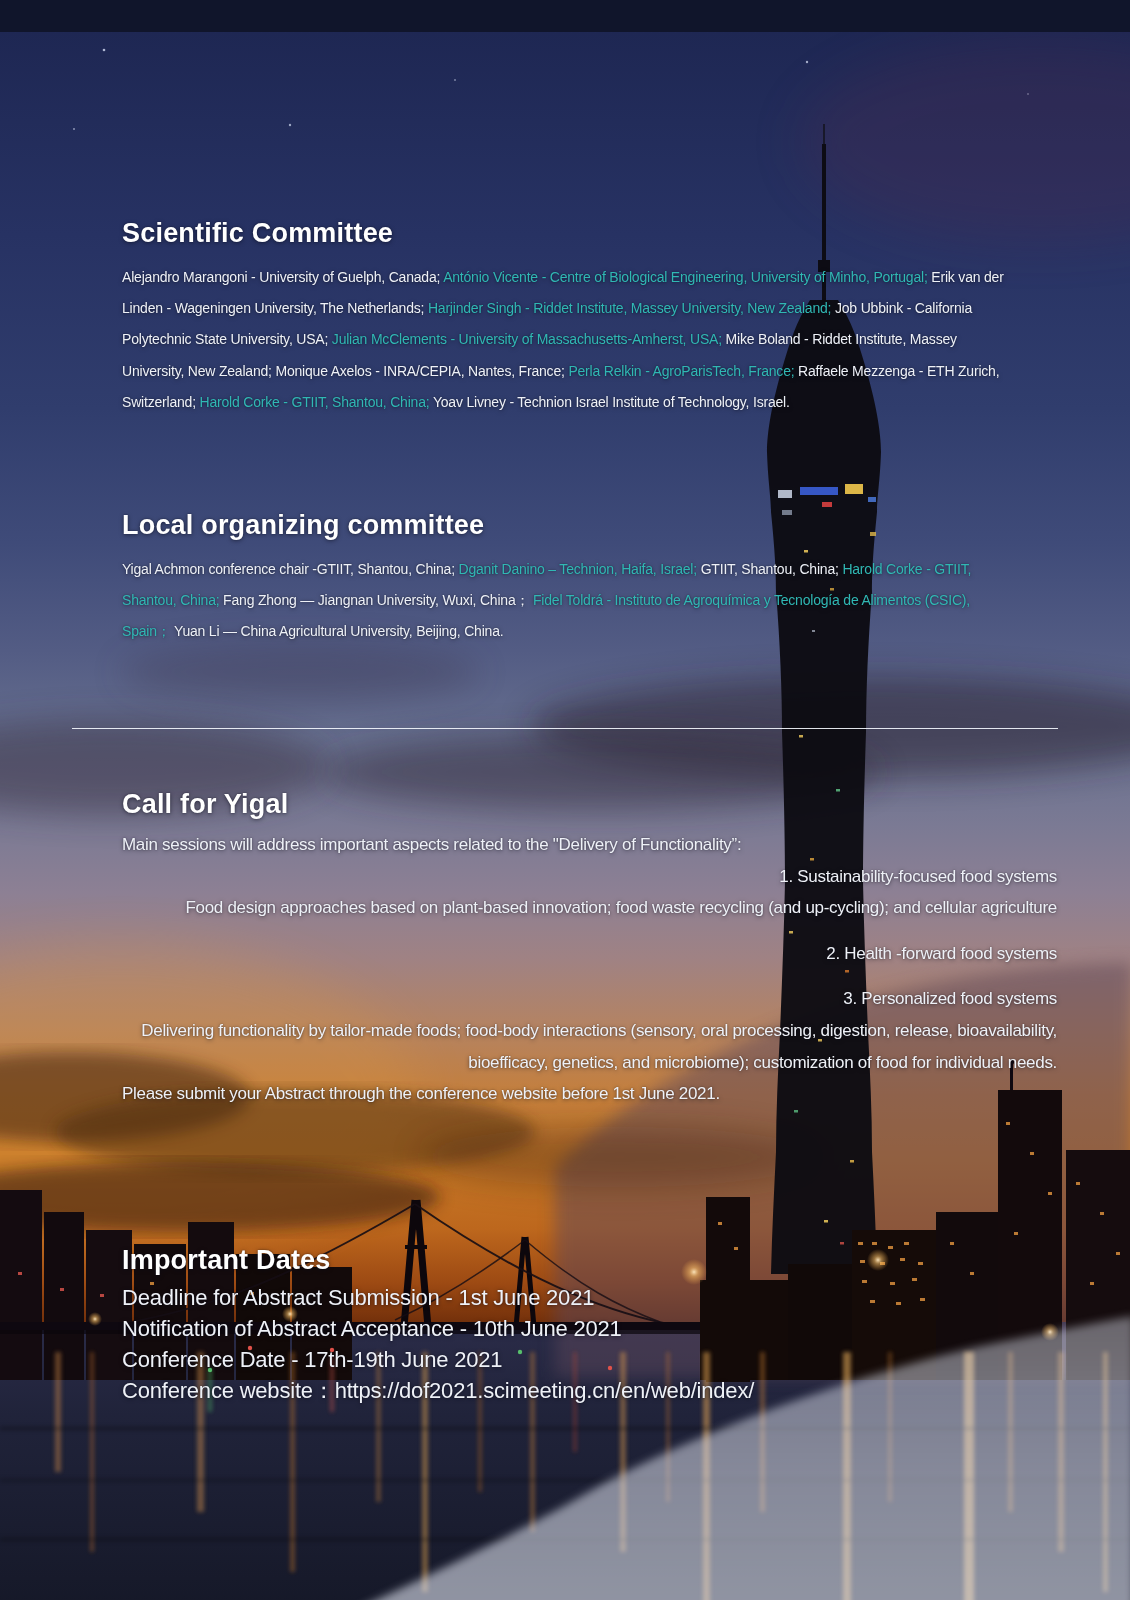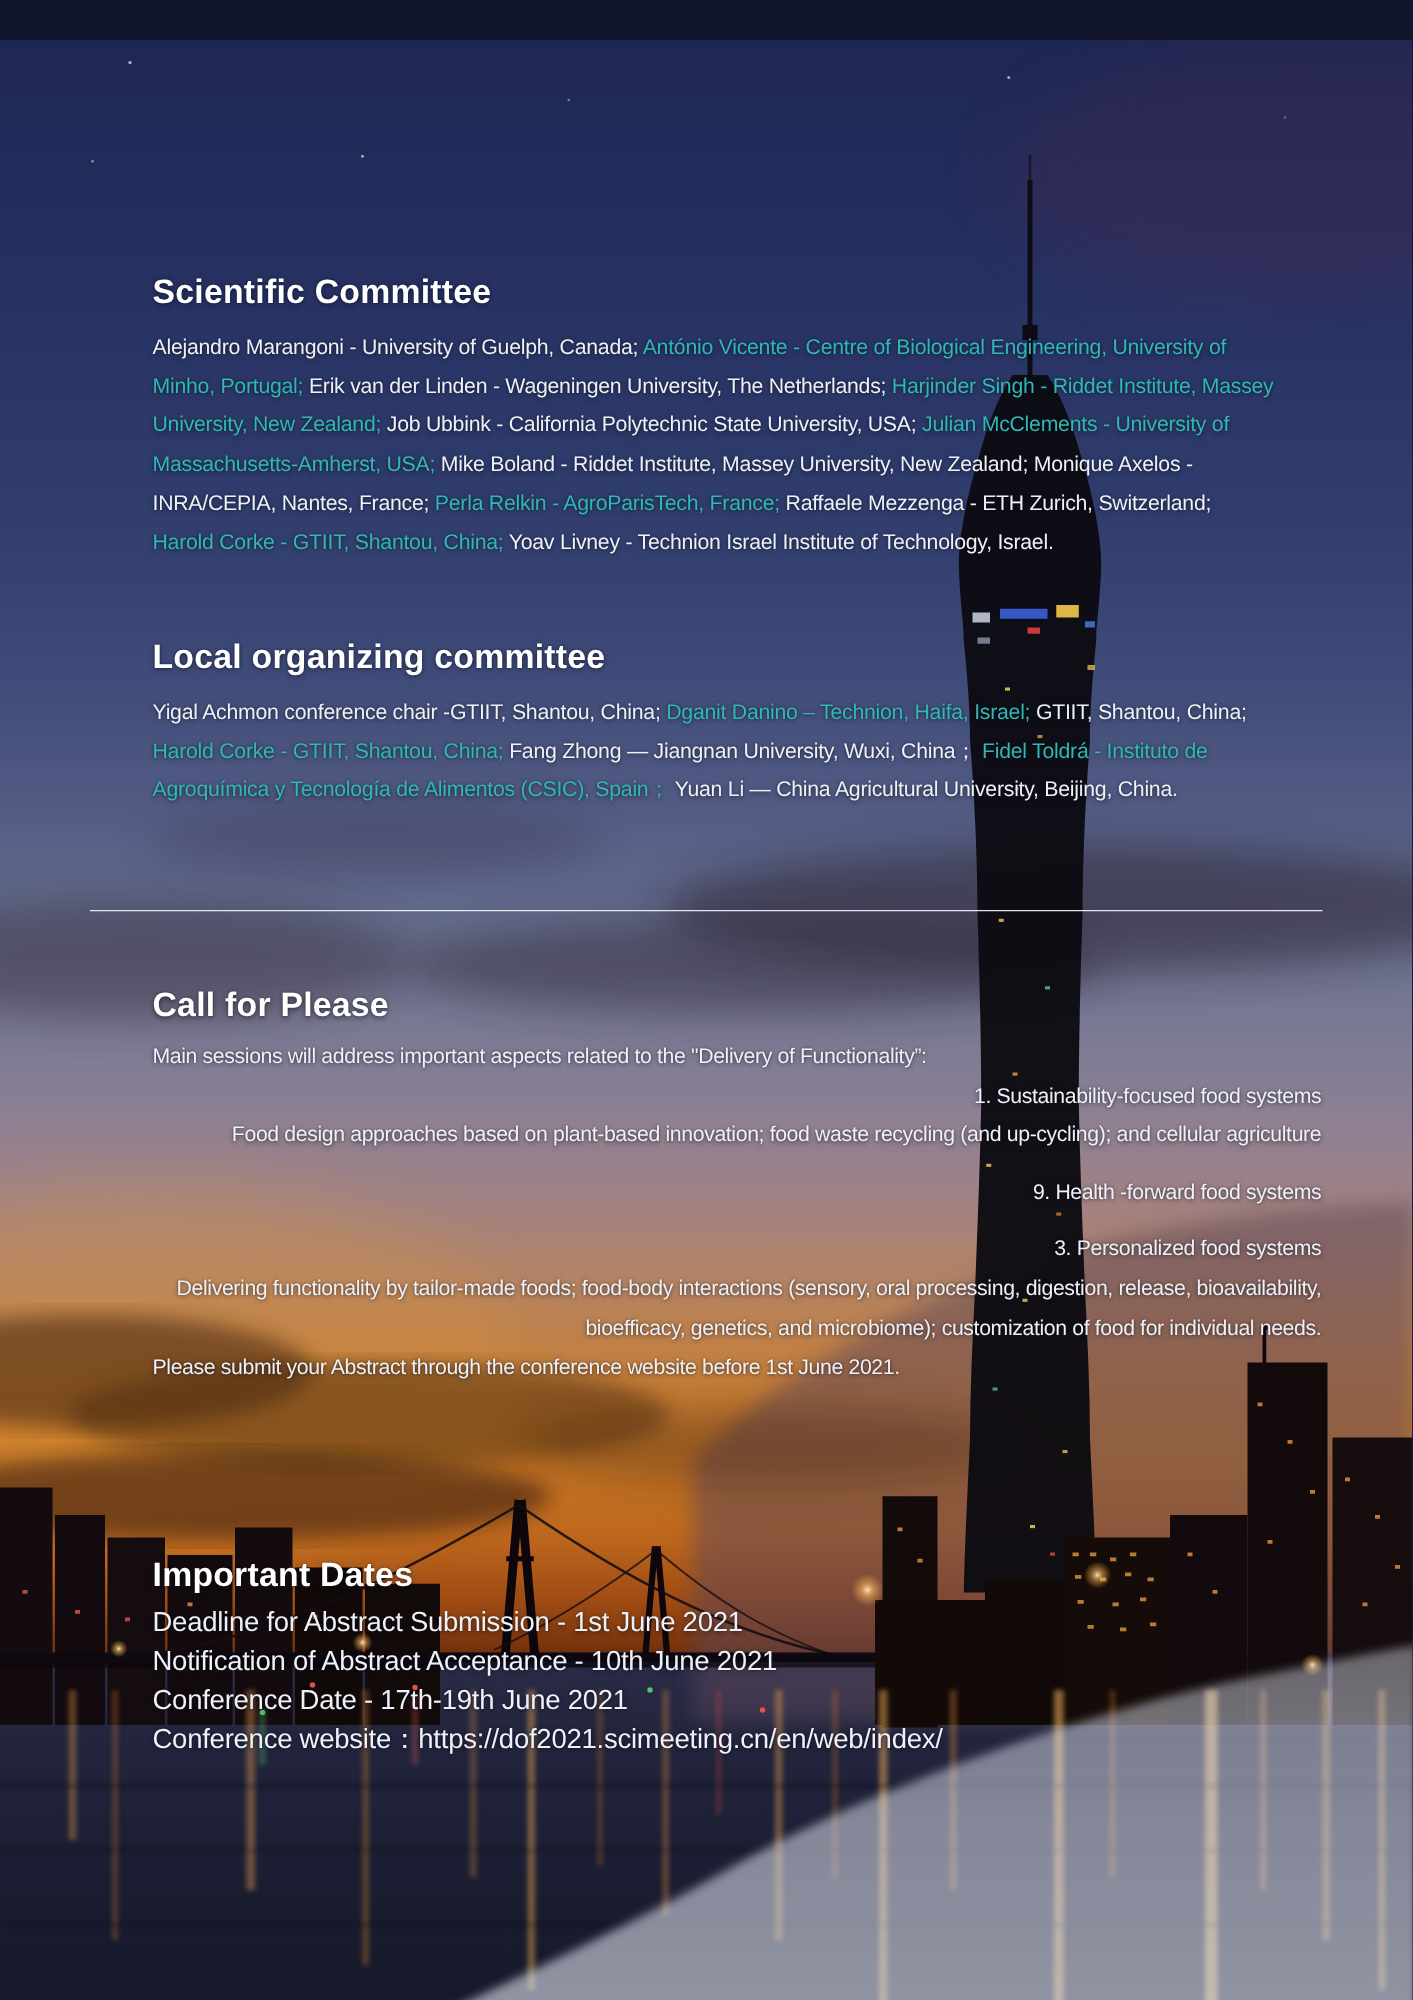--- a/index.html
+++ b/index.html
@@ -16,21 +16,21 @@
   .sec { position:absolute; color:var(--txt); text-shadow:0 1px 4px rgba(8,10,24,.5), 0 0 2px rgba(8,10,24,.35); }
   .sec h2 {
     margin:0; font-size:27px; line-height:34px; font-weight:700; color:#ffffff;
     letter-spacing:.2px;
   }
   #sec-scientific { left:122px; top:184px; width:900px; }
   #sec-scientific h2 { margin-bottom:12px; }
   #sec-local { left:122px; top:476px; width:900px; }
   #sec-local h2 { margin-bottom:12px; }
   .committee-text {
-    margin:0; font-size:17px; line-height:31.2px; letter-spacing:-.2px; color:var(--txt);
+    margin:0; font-size:14px; line-height:31.2px; letter-spacing:-.2px; color:var(--txt);
   }
   .c-teal { color:var(--teal); }
   .divider { position:absolute; left:72px; top:696px; width:986px; height:0;
     border-top:1.6px solid rgba(242,245,252,.92); }
   #sec-cfp { left:122px; top:755px; width:935px; }
   #sec-cfp h2 { margin-bottom:8px; }
   .cfp-body { font-size:17px; line-height:31.6px; letter-spacing:-.3px; }
   .cfp-body p { margin:0; }
   .topic { margin:0;text-align:right; }
   .topic + .topic { margin-top:14px; }
@@ -307,29 +307,29 @@
     </section>
 
     <section class="sec" id="sec-local">
       <h2>Local organizing committee</h2>
       <p class="committee-text"><span>Yigal Achmon conference chair -GTIIT, Shantou, China; </span><span class="c-teal">Dganit Danino – Technion, Haifa, Israel;</span><span> GTIIT, Shantou, China; </span><span class="c-teal">Harold Corke - GTIIT, Shantou, China;</span><span> Fang Zhong — Jiangnan University, Wuxi, China； </span><span class="c-teal">Fidel Toldrá - Instituto de Agroquímica y Tecnología de Alimentos (CSIC), Spain；</span><span> Yuan Li — China Agricultural University, Beijing, China.</span></p>
     </section>
 
     <div class="divider"></div>
 
     <section class="sec" id="sec-cfp">
-      <h2>Call for Please</h2>
+      <h2>Call for Yigal</h2>
       <div class="cfp-body">
         <p>Main sessions will address important aspects related to the "Delivery of Functionality”:</p>
         <div class="topic">
           <div>1. Sustainability-focused food systems</div>
           <div>Food design approaches based on plant-based innovation; food waste recycling (and up-cycling); and cellular agriculture</div>
         </div>
         <div class="topic">
-          <div>9. Health -forward food systems</div>
+          <div>2. Health -forward food systems</div>
         </div>
         <div class="topic">
           <div>3. Personalized food systems</div>
           <div>Delivering functionality by tailor-made foods; food-body interactions (sensory, oral processing, digestion, release, bioavailability, bioefficacy, genetics, and microbiome); customization of food for individual needs.</div>
         </div>
         <p class="note">Please submit your Abstract through the conference website before 1st June 2021.</p>
       </div>
     </section>
 
     <section class="sec" id="sec-dates">

